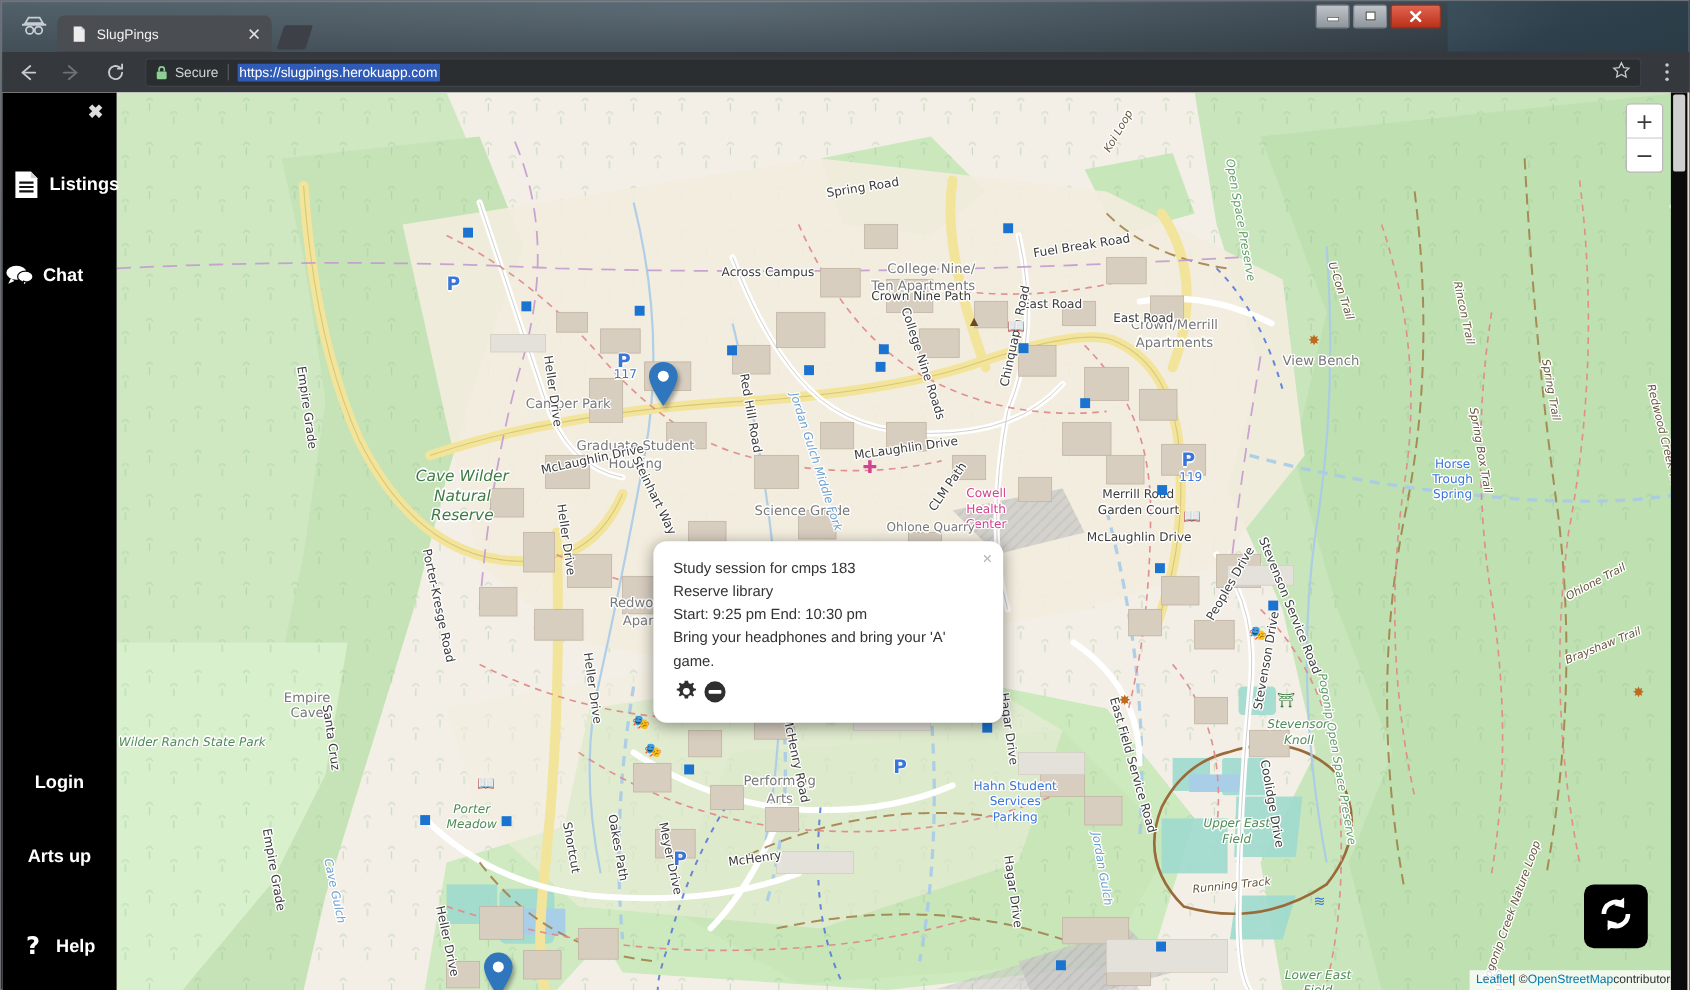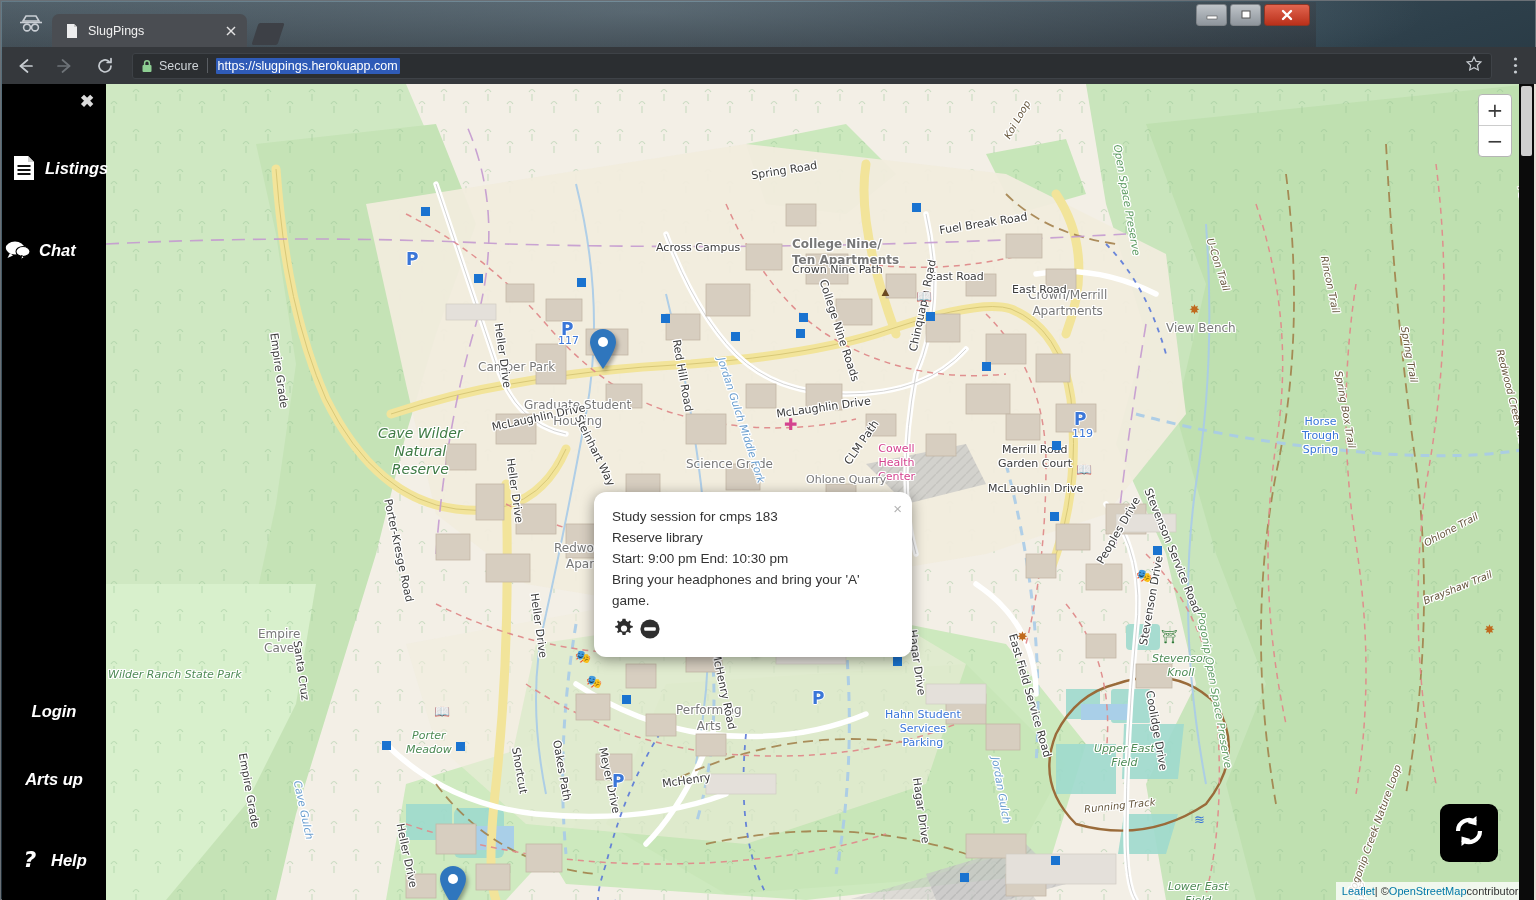--- a/index.html
+++ b/index.html
@@ -121,21 +121,21 @@
     background: #000; color: #fff; z-index: 30;
   }
   .sb-close {
     position: absolute; right: 8px; top: 6px; width: 22px; height: 22px;
     display:flex; align-items:center; justify-content:center;
     color: #dcdcdc; font-size: 17px; font-weight: bold;
   }
   .sb-item {
     position: absolute; left: 0; width: 104px;
     display: flex; align-items: center; gap: 7px;
-    color: #fff; font-size: 16.5px; font-weight: bold; font-style: italic;
+    color: #fff; font-size: 16.5px; font-weight: bold;
   }
   .sb-item .sb-ico { width: 28px; height: 28px; display:flex; align-items:center; justify-content:center; }
   .sb-listings { top: 70px; padding-left: 8px; }
   .sb-chat { top: 152px; padding-left: 2px; }
   .sb-login { top: 618px; justify-content: center; }
   .sb-signup { top: 686px; justify-content: center; }
   .sb-help { top: 762px; padding-left: 14px; }
 
   
   .lbl {
@@ -533,21 +533,21 @@
             <rect x="600" y="690" width="70" height="20"></rect>
             <rect x="820" y="600" width="60" height="20"></rect>
           </g>
         </svg>
 
         <div class="lbl green" style="left:272px; top:340px;">Cave Wilder<br>Natural<br>Reserve</div>
         <div class="lbl place" style="left:372px; top:240px;margin-top:36px;">Camper Park</div>
         <div class="lbl place" style="left:418px; top:313px; text-align:center; line-height:16px;">Graduate Student<br>Housing</div>
         <div class="lbl place" style="left:448px; top:456px; text-align:center; line-height:16px;">Redwood Grove<br>Apartments</div>
         <div class="lbl place" style="left:580px; top:373px;">Science Grade</div>
-        <div class="lbl place" style="left:686px; top:152px; text-align:left; line-height:16px;font-weight:bold;">College Nine/<br>Ten Apartments</div>
+        <div class="lbl place" style="left:686px; top:152px; text-align:right; line-height:16px;">College Nine/<br>Ten Apartments</div>
         <div class="lbl place" style="left:922px; top:203px; text-align:center; line-height:16px;">Crown/Merrill<br>Apartments</div>
         <div class="lbl pink" style="left:772px; top:358px;">Cowell<br>Health<br>Center</div>
         <div class="lbl place" style="left:1060px; top:237px;">View Bench</div>
         <div class="lbl blue" style="left:1196px; top:331px;">Horse<br>Trough<br>Spring</div>
         <div class="lbl park" style="left:1046px; top:568px; text-align:center; line-height:14px;">Stevenson<br>Knoll</div>
         <div class="lbl blue" style="left:779px; top:624px;">Hahn Student<br>Services<br>Parking</div>
         <div class="lbl place" style="left:570px; top:618px; text-align:center; line-height:16px;">Performing<br>Arts</div>
         <div class="lbl park" style="left:300px; top:645px; text-align:center; line-height:14px;">Porter<br>Meadow</div>
 
         <div class="lbl park" style="left:988px; top:658px; text-align:center; line-height:14px;">Upper East<br>Field</div>
@@ -700,21 +700,21 @@
           <a href="#">OpenStreetMap</a>
           <span> contributors</span>
         </div>
       </div>
 
       <div class="popup-tip"></div>
       <div class="popup">
         <span class="popup-close">×</span>
         <div>Study session for cmps 183</div>
         <div>Reserve library</div>
-        <div>Start: 9:00 pm End: 10:30 pm</div>
+        <div>Start: 9:25 pm End: 10:30 pm</div>
         <div>Bring your headphones and bring your 'A' game.</div>
         <div class="popup-actions">
           <span class="act">
             <svg width="24" height="24" viewBox="0 0 24 24">
               <path d="M12 1.8 l1.5 0 .5 2.3 a8 8 0 0 1 1.9 .8 l2 -1.3 1.1 1.1 -1.3 2 a8 8 0 0 1 .8 1.9 l2.3 .5 0 1.5 -2.3 .5 a8 8 0 0 1 -.8 1.9 l1.3 2 -1.1 1.1 -2 -1.3 a8 8 0 0 1 -1.9 .8 l-.5 2.3 -1.5 0 -1.5 0 -.5 -2.3 a8 8 0 0 1 -1.9 -.8 l-2 1.3 -1.1 -1.1 1.3 -2 a8 8 0 0 1 -.8 -1.9 l-2.3 -.5 0 -1.5 2.3 -.5 a8 8 0 0 1 .8 -1.9 l-1.3 -2 1.1 -1.1 2 1.3 a8 8 0 0 1 1.9 -.8 l.5 -2.3 z" fill="#2f2f2f"></path>
               <circle cx="12" cy="11.5" r="3.1" fill="#ffffff"></circle>
             </svg>
           </span>
           <span class="act">
             <svg width="24" height="24" viewBox="0 0 24 24">

